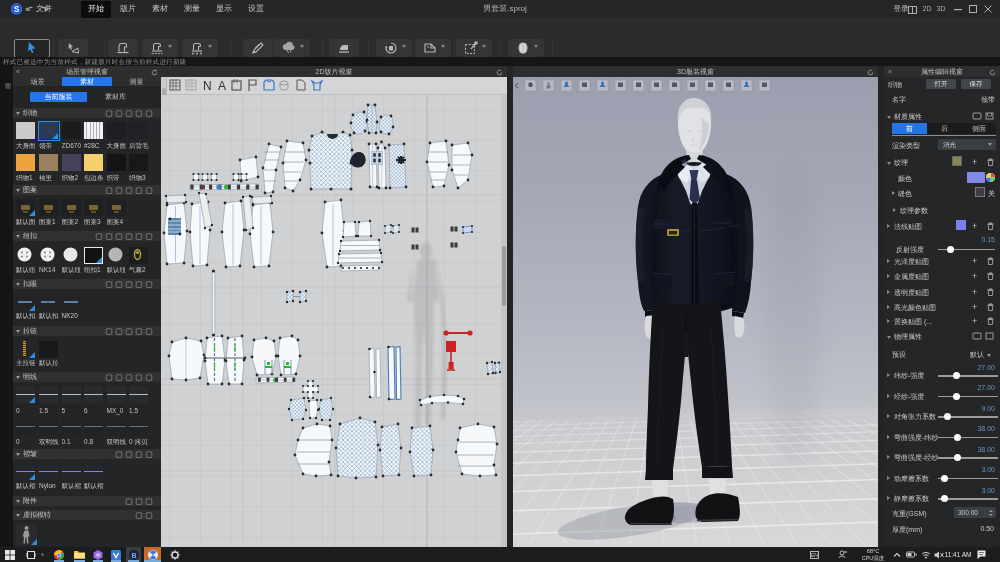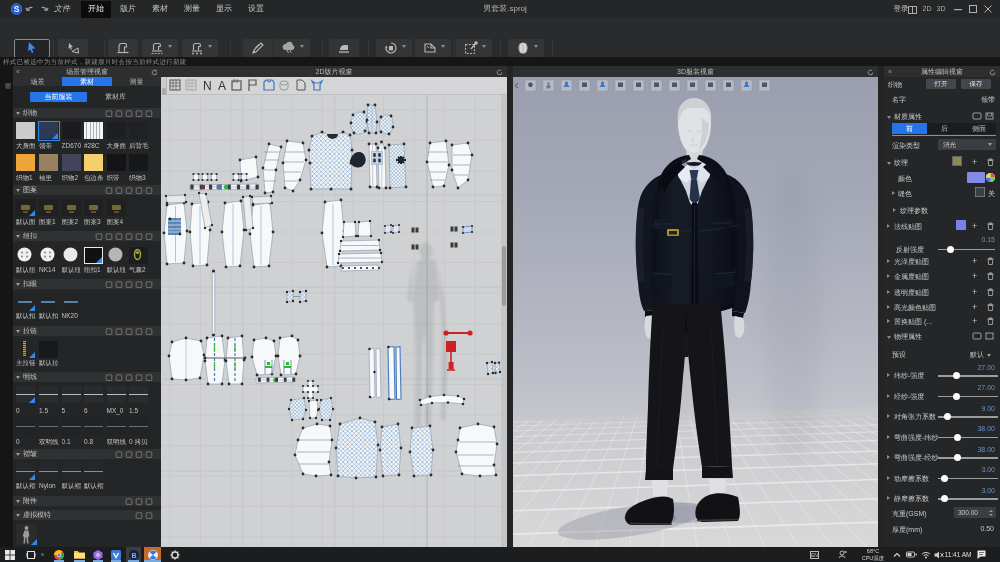--- a/index.html
+++ b/index.html
@@ -41,21 +41,21 @@
 <svg class="abs" style="left:11px;top:3px" width="11" height="12" viewBox="0 0 11 12">
         <circle cx="5.5" cy="6" r="5.3" fill="#1c55cf"></circle>
         <circle cx="5.5" cy="6" r="5.3" fill="none" stroke="#3f7ce8" stroke-width="1"></circle>
         <text x="5.5" y="9" font-size="8.5" fill="#fff" text-anchor="middle" font-weight="bold">S</text>
       </svg>
 <svg class="abs" style="left:25px;top:5.5px" width="24" height="8" viewBox="0 0 24 8">
         <path d="M7.5 1.5 C4 1 2.5 3 2 4.5 M2 4.5 L1 1.8 M2 4.5 L4.8 4.2" stroke="#9d9d9d" fill="none" stroke-width="1.2"></path>
         <path d="M16.5 1.5 C20 1 21.5 3 22 4.5 M22 4.5 L23 1.8 M22 4.5 L19.2 4.2" stroke="#9d9d9d" fill="none" stroke-width="1.2"></path>
       </svg>
 <div class="abs" style="left:81px;top:1px;width:30px;height:17px;background:#0c0c0c;"></div>
-<div class="menuitem" style="left:47px;width:30px;color:#c4c4c4;font-style:italic;">文件</div>
+<div class="menuitem" style="left:29px;width:30px;color:#c4c4c4;">文件</div>
       <div class="menuitem" style="left:81px;width:30px;color:#f0f0f0;">开始</div>
       <div class="menuitem" style="left:113px;width:30px;color:#c4c4c4;">版片</div>
       <div class="menuitem" style="left:145px;width:30px;color:#c4c4c4;">素材</div>
       <div class="menuitem" style="left:177px;width:30px;color:#c4c4c4;">测量</div>
       <div class="menuitem" style="left:209px;width:30px;color:#c4c4c4;">显示</div>
       <div class="menuitem" style="left:241px;width:30px;color:#c4c4c4;">设置</div>
 <div class="abs" style="left:455px;top:0;width:100px;height:18px;line-height:18px;color:#b4b4b4;font-size:8px;text-align:center;">男套装.sproj</div>
 <div class="winbtn" style="left:888px;width:26px;font-size:7.5px;color:#c0c0c0;">登录</div>
 <svg class="abs" style="left:908px;top:5.5px" width="9" height="8" viewBox="0 0 9 8">
         <rect x="0.5" y="0.5" width="8" height="7" fill="none" stroke="#ababab" stroke-width="1"></rect>

